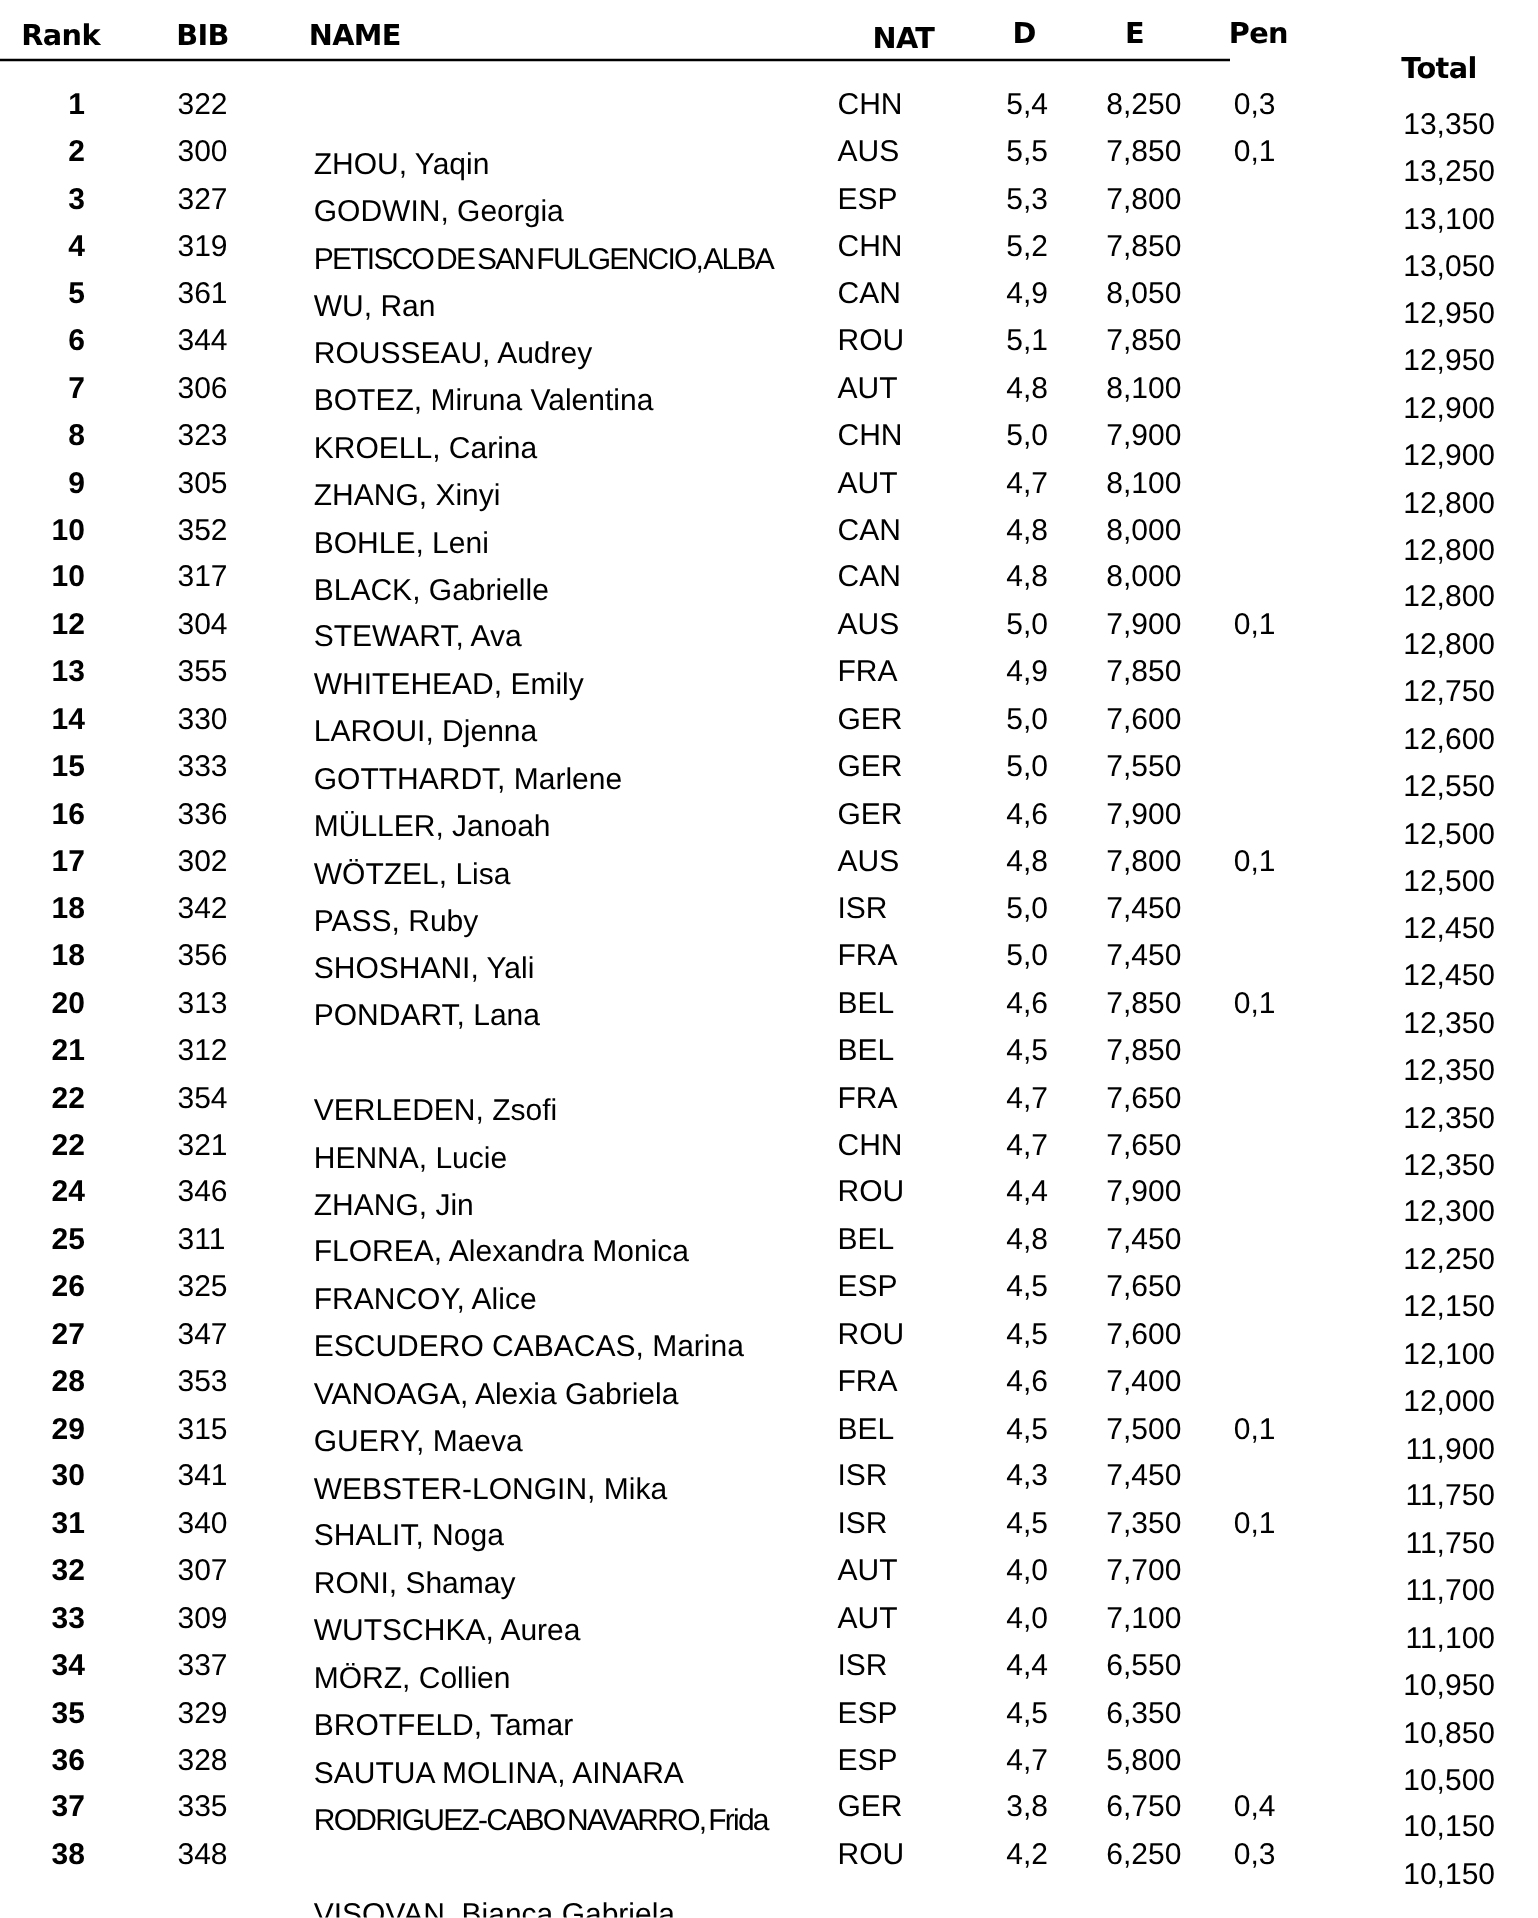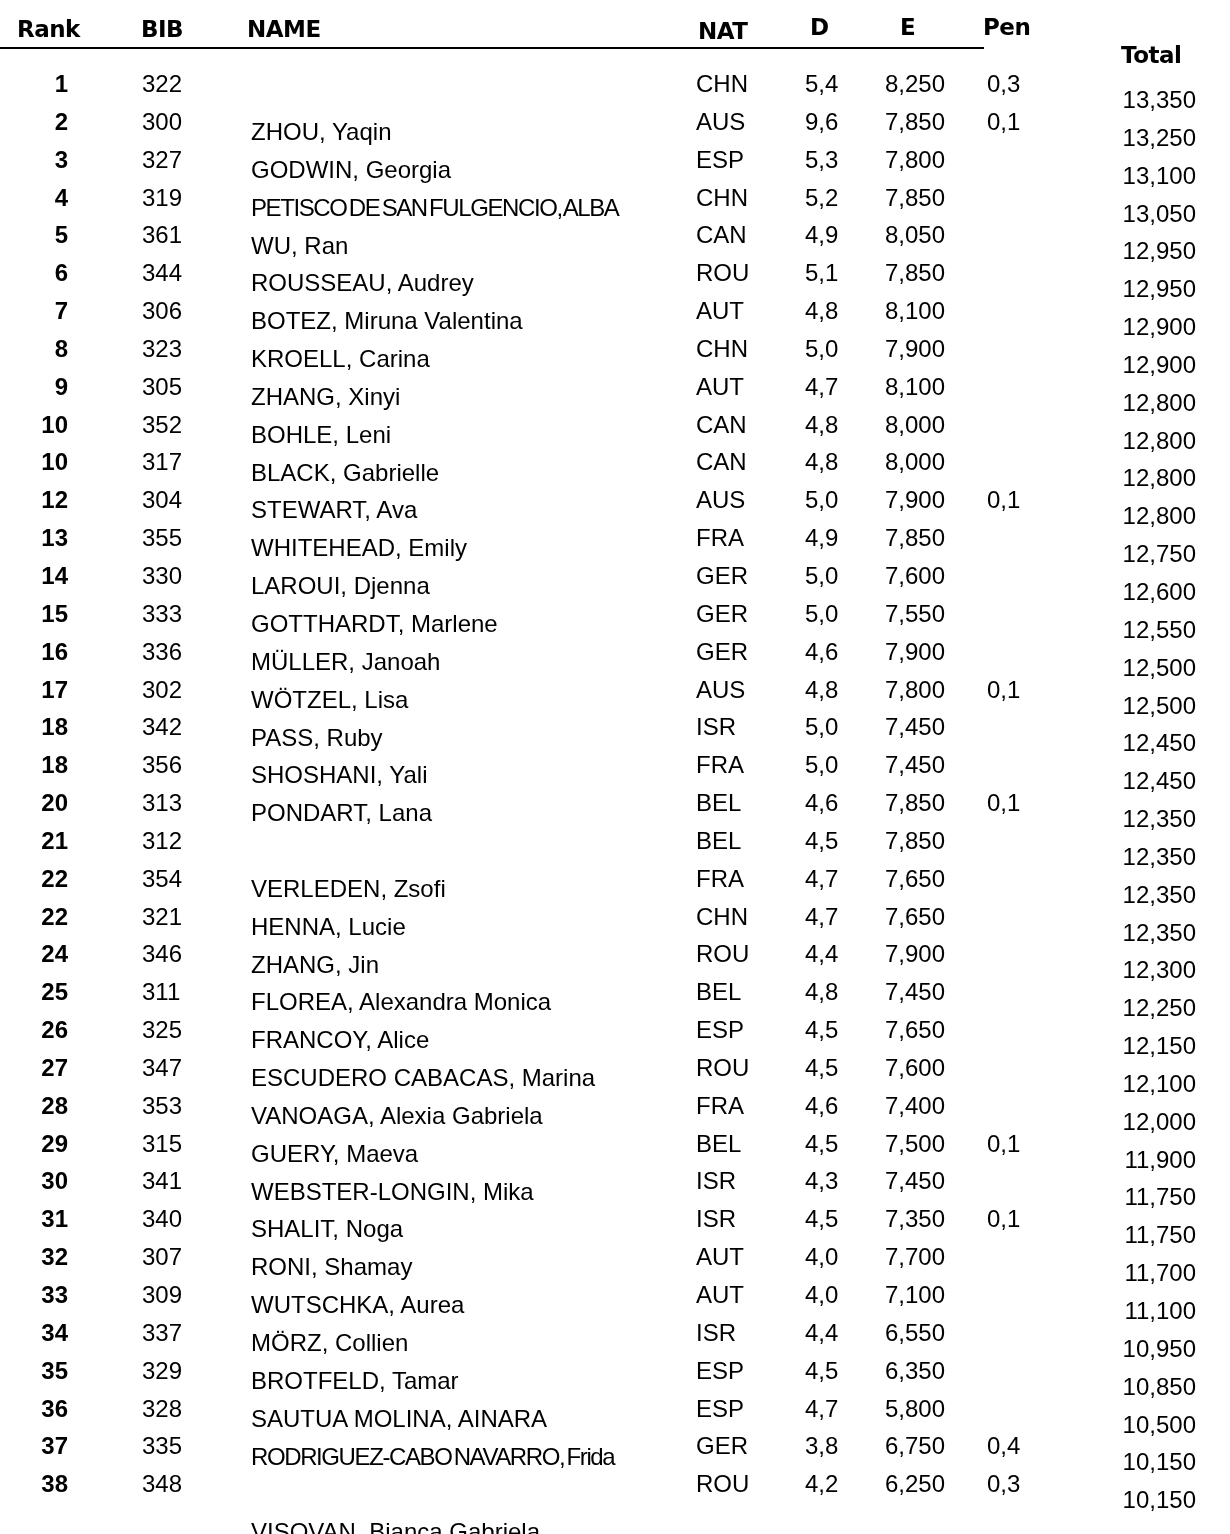--- a/index.html
+++ b/index.html
@@ -17,21 +17,21 @@
   .h-e { left: 900px; top: 12px; }
   .h-pen { left: 983px; top: 12px; }
   .h-total { left: 1121px; top: 12px; margin-top: 28px; }
   .rows { position: absolute; left: 0; top: 65px; width: 1230px; }
   .row { position: relative; height: 37.85px; font-size: 24px; line-height: 37.85px; }
   .c { position: absolute; top: 0; white-space: nowrap; }
   .c-rank { right: calc(1230px - 68px); font-weight: bold; text-align: right; }
   .c-bib { left: 142px; }
   .c-name { left: 251px; margin-top: 48px; }
   .c-name.tight { letter-spacing: -1.4px; word-spacing: -3px; }
-  .c-nat { left: 696px; }
+  .c-nat { left: 670px; }
   .c-d { left: 805px; }
   .c-e { left: 885px; }
   .c-pen { left: 987px; }
   .c-total { right: calc(1230px - 1196px); font-weight: normal; text-align: center; margin-top: 16px; }
 </style>
 </head>
 <body>
 
 <div class="header">
   <span class="hcell h-rank">Rank</span>
@@ -54,21 +54,21 @@
     <span class="c c-e">8,250</span>
     <span class="c c-pen">0,3</span>
     <span class="c c-total">13,350</span>
   </div>
 
   <div class="row">
     <span class="c c-rank">2</span>
     <span class="c c-bib">300</span>
     <span class="c c-name">GODWIN, Georgia</span>
     <span class="c c-nat">AUS</span>
-    <span class="c c-d">9,6</span>
+    <span class="c c-d">5,5</span>
     <span class="c c-e">7,850</span>
     <span class="c c-pen">0,1</span>
     <span class="c c-total">13,250</span>
   </div>
 
   <div class="row">
     <span class="c c-rank">3</span>
     <span class="c c-bib">327</span>
     <span class="c c-name tight">PETISCO DE SAN FULGENCIO, ALBA</span>
     <span class="c c-nat">ESP</span>

